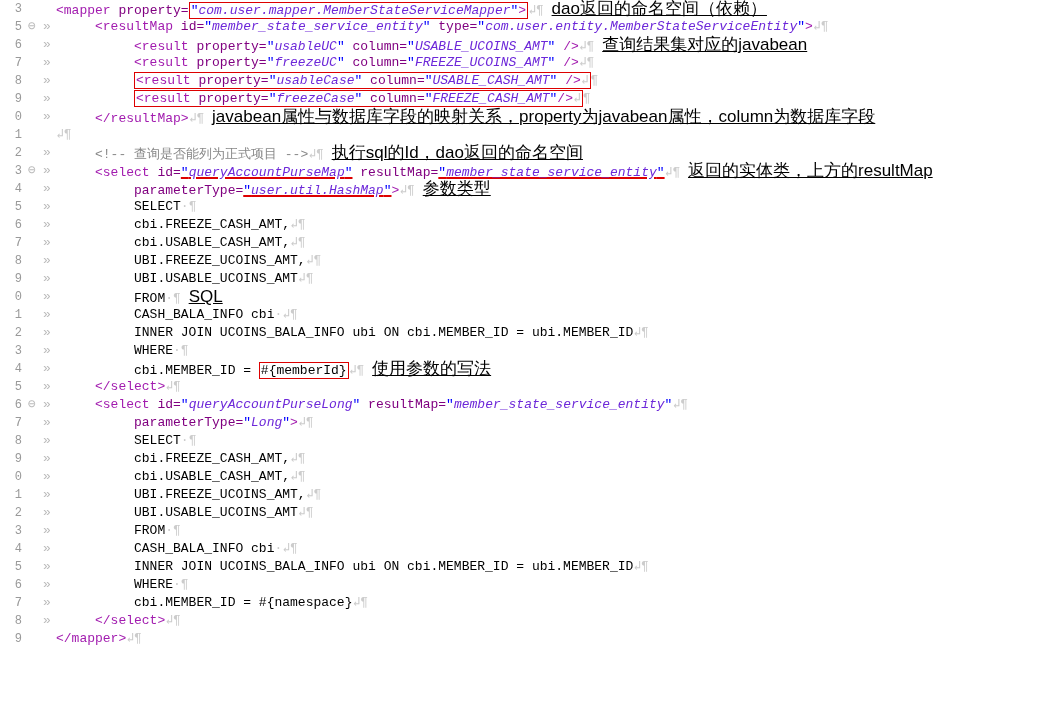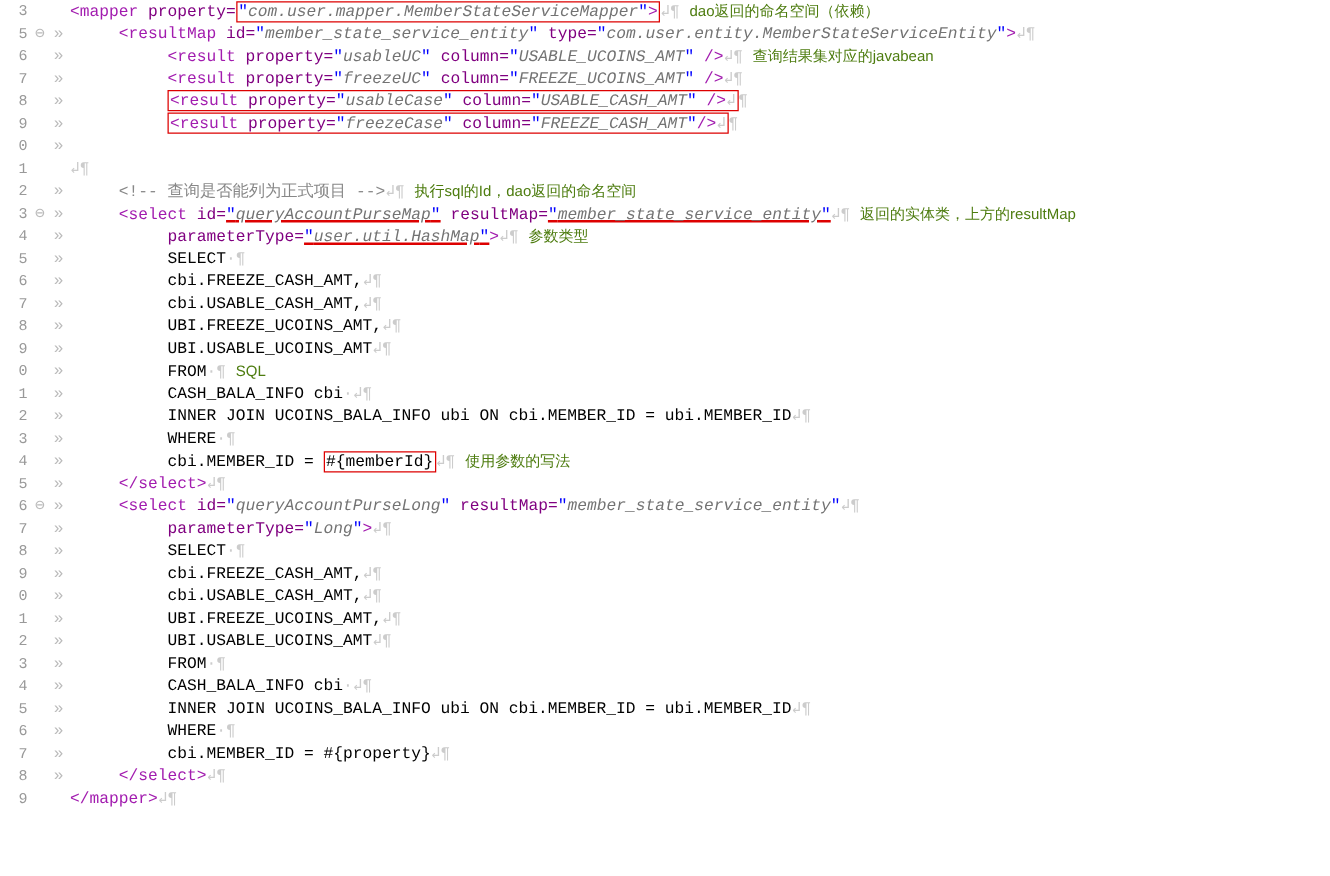--- a/index.html
+++ b/index.html
@@ -39,25 +39,25 @@
     flex-shrink: 0;
     text-align: center;
     font-family: "Courier New", monospace;
   }
   .code {
     position: relative;
     flex-shrink: 0;
   }
   .tag { color: #a21caf; }
   .attr { color: #800080; }
-  .val  { color: #737373; font-style: italic; }
+  .val  { color: #6d28d9; font-style: italic; }
   .valout { color: #0000ff; }
   .cmt  { color: #888; margin-top: 11px; }
   .ws   { color: #ccc; }
-  .ann  { color: #4d7c0f; font-family: "Microsoft YaHei", Arial, sans-serif; font-size: 12px; font-style: normal; }
+  .ann  { color: #000000; font-family: "Microsoft YaHei", Arial, sans-serif; font-size: 17px; font-style: normal; text-decoration: underline; }
   .box  {
     border: 1.5px solid #d00;
     display: inline-block;
     padding: 0 1px;
     line-height: 15px;
   }
   .uline { text-decoration: underline; text-decoration-color: #d00; text-decoration-thickness: 1.5px; }
 </style>
 </head>
 <body>
@@ -96,20 +96,21 @@
     <div class="line">
       <span class="ln">9</span>
       <span class="mk"></span>
       <span class="gl">»</span>
       <span class="code"><span>&nbsp;&nbsp;&nbsp;&nbsp;&nbsp;&nbsp;&nbsp;&nbsp;&nbsp;&nbsp;</span><span class="box"><span class="tag">&lt;result </span><span class="attr">property=</span><span class="valout">"</span><span class="val">freezeCase</span><span class="valout">" </span><span class="attr">column=</span><span class="valout">"</span><span class="val">FREEZE_CASH_AMT</span><span class="valout">"</span><span class="tag">/&gt;</span><span class="ws">↲</span></span><span class="ws">¶</span></span>
     </div>
     <div class="line">
       <span class="ln">0</span>
       <span class="mk"></span>
       <span class="gl">»</span>
+      <span class="code"><span>&nbsp;&nbsp;&nbsp;&nbsp;&nbsp;</span><span class="tag">&lt;/resultMap&gt;</span><span class="ws">↲¶        </span><span class="ann">javabean属性与数据库字段的映射关系，property为javabean属性，column为数据库字段</span></span>
     </div>
     <div class="line">
       <span class="ln">1</span>
       <span class="mk"></span>
       <span class="gl"></span>
       <span class="code"><span></span><span class="ws">↲¶</span></span>
     </div>
     <div class="line">
       <span class="ln">2</span>
       <span class="mk"></span>
@@ -257,21 +258,21 @@
     <div class="line">
       <span class="ln">6</span>
       <span class="mk"></span>
       <span class="gl">»</span>
       <span class="code"><span>&nbsp;&nbsp;&nbsp;&nbsp;&nbsp;&nbsp;&nbsp;&nbsp;&nbsp;&nbsp;</span><span>WHERE</span><span class="ws">·¶</span></span>
     </div>
     <div class="line">
       <span class="ln">7</span>
       <span class="mk"></span>
       <span class="gl">»</span>
-      <span class="code"><span>&nbsp;&nbsp;&nbsp;&nbsp;&nbsp;&nbsp;&nbsp;&nbsp;&nbsp;&nbsp;</span><span>cbi.MEMBER_ID = #{property}</span><span class="ws">↲¶</span></span>
+      <span class="code"><span>&nbsp;&nbsp;&nbsp;&nbsp;&nbsp;&nbsp;&nbsp;&nbsp;&nbsp;&nbsp;</span><span>cbi.MEMBER_ID = #{namespace}</span><span class="ws">↲¶</span></span>
     </div>
     <div class="line">
       <span class="ln">8</span>
       <span class="mk"></span>
       <span class="gl">»</span>
       <span class="code"><span>&nbsp;&nbsp;&nbsp;&nbsp;&nbsp;</span><span class="tag">&lt;/select&gt;</span><span class="ws">↲¶</span></span>
     </div>
     <div class="line">
       <span class="ln">9</span>
       <span class="mk"></span>

